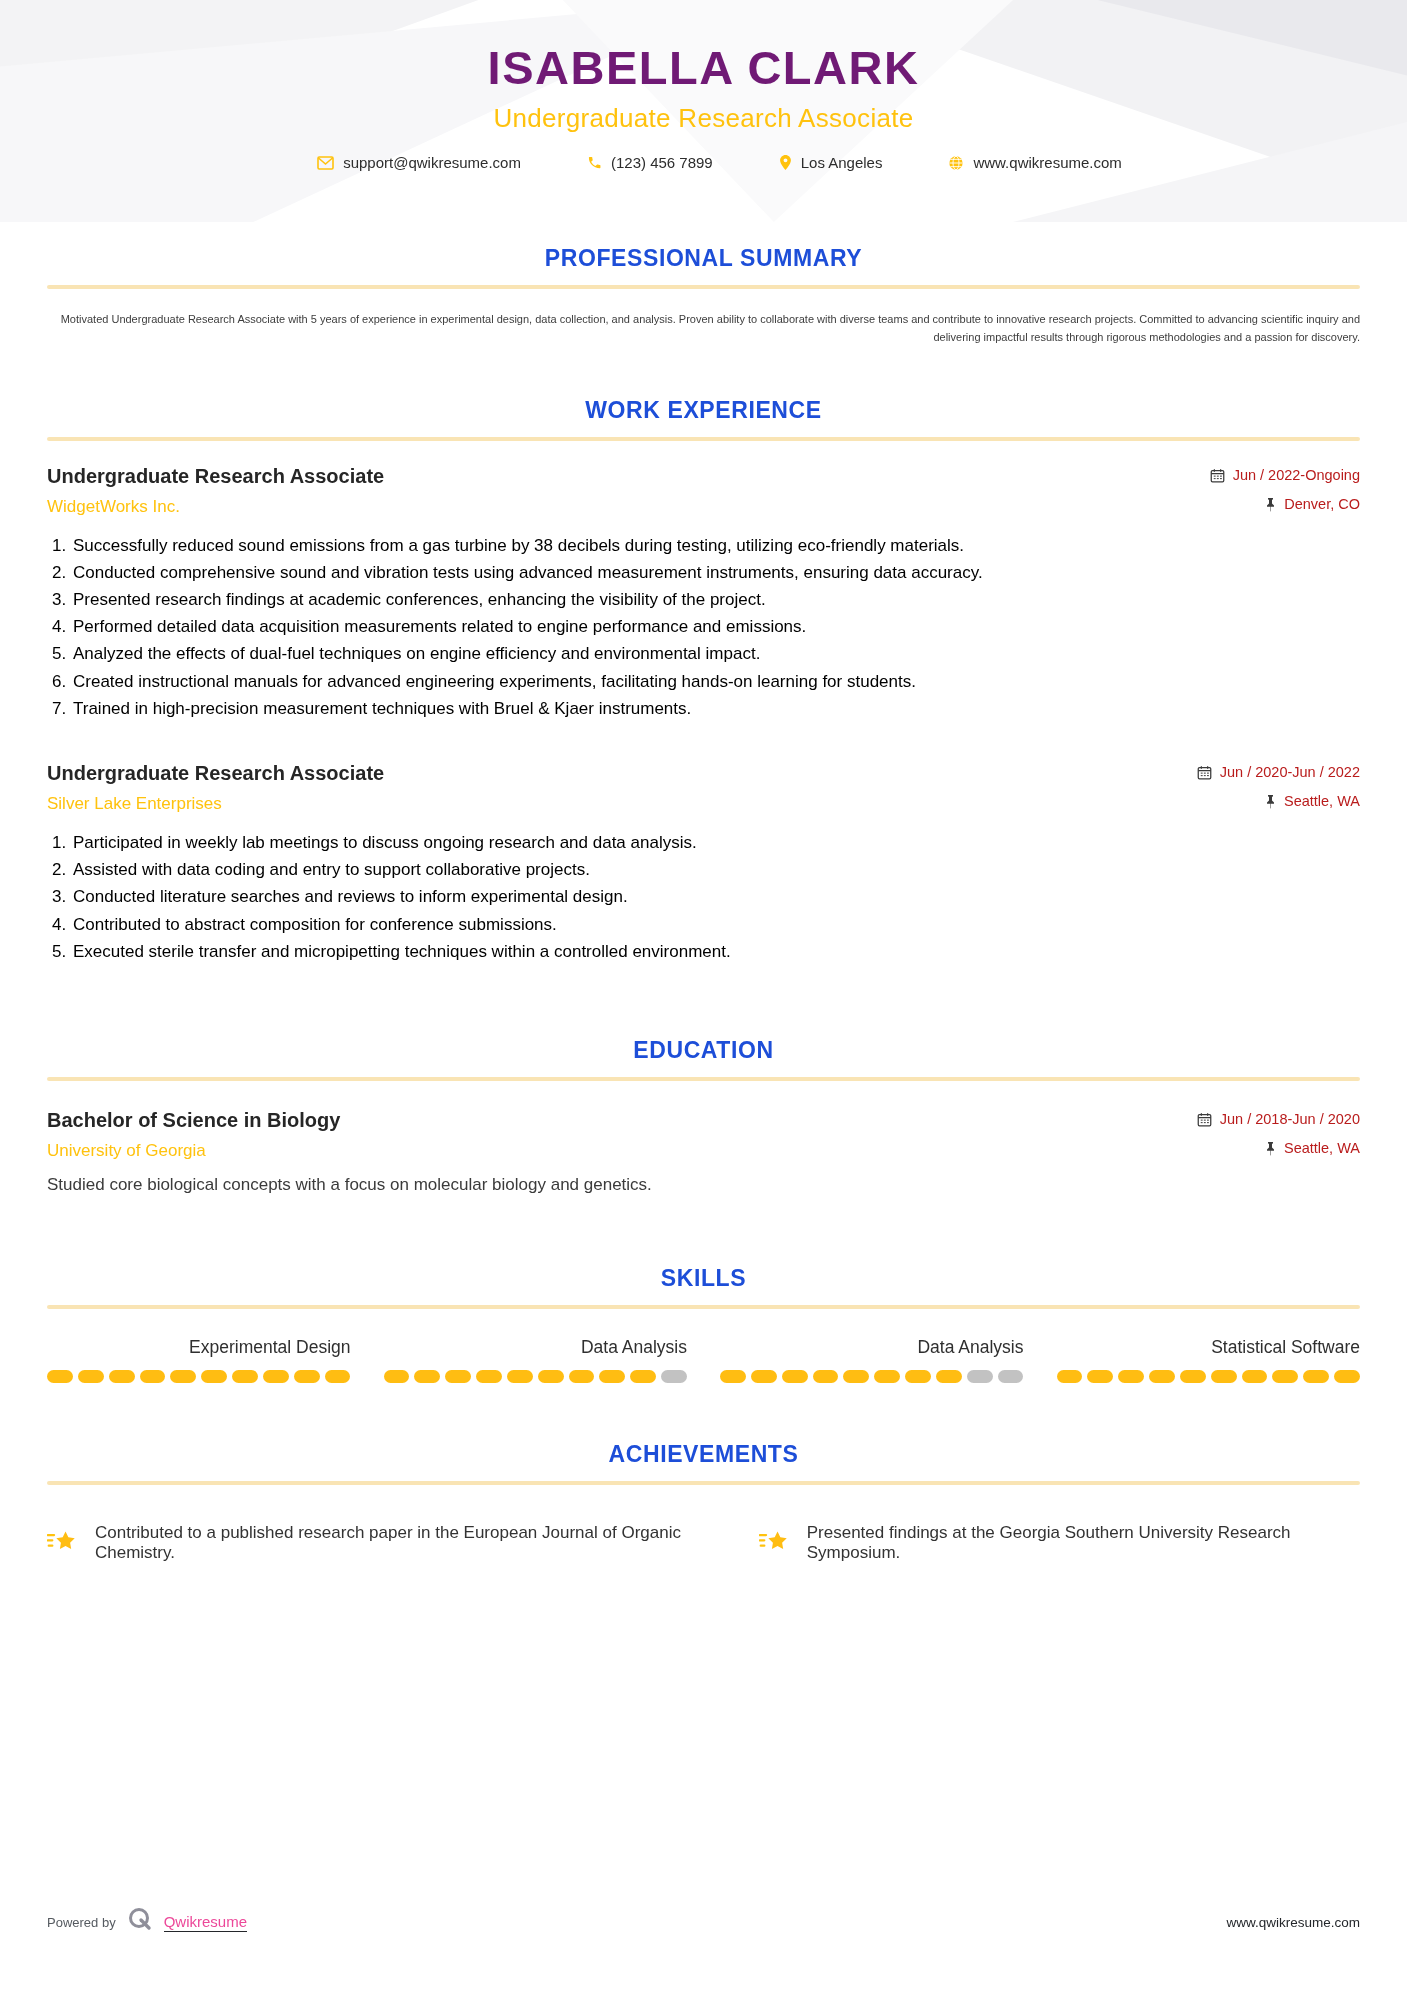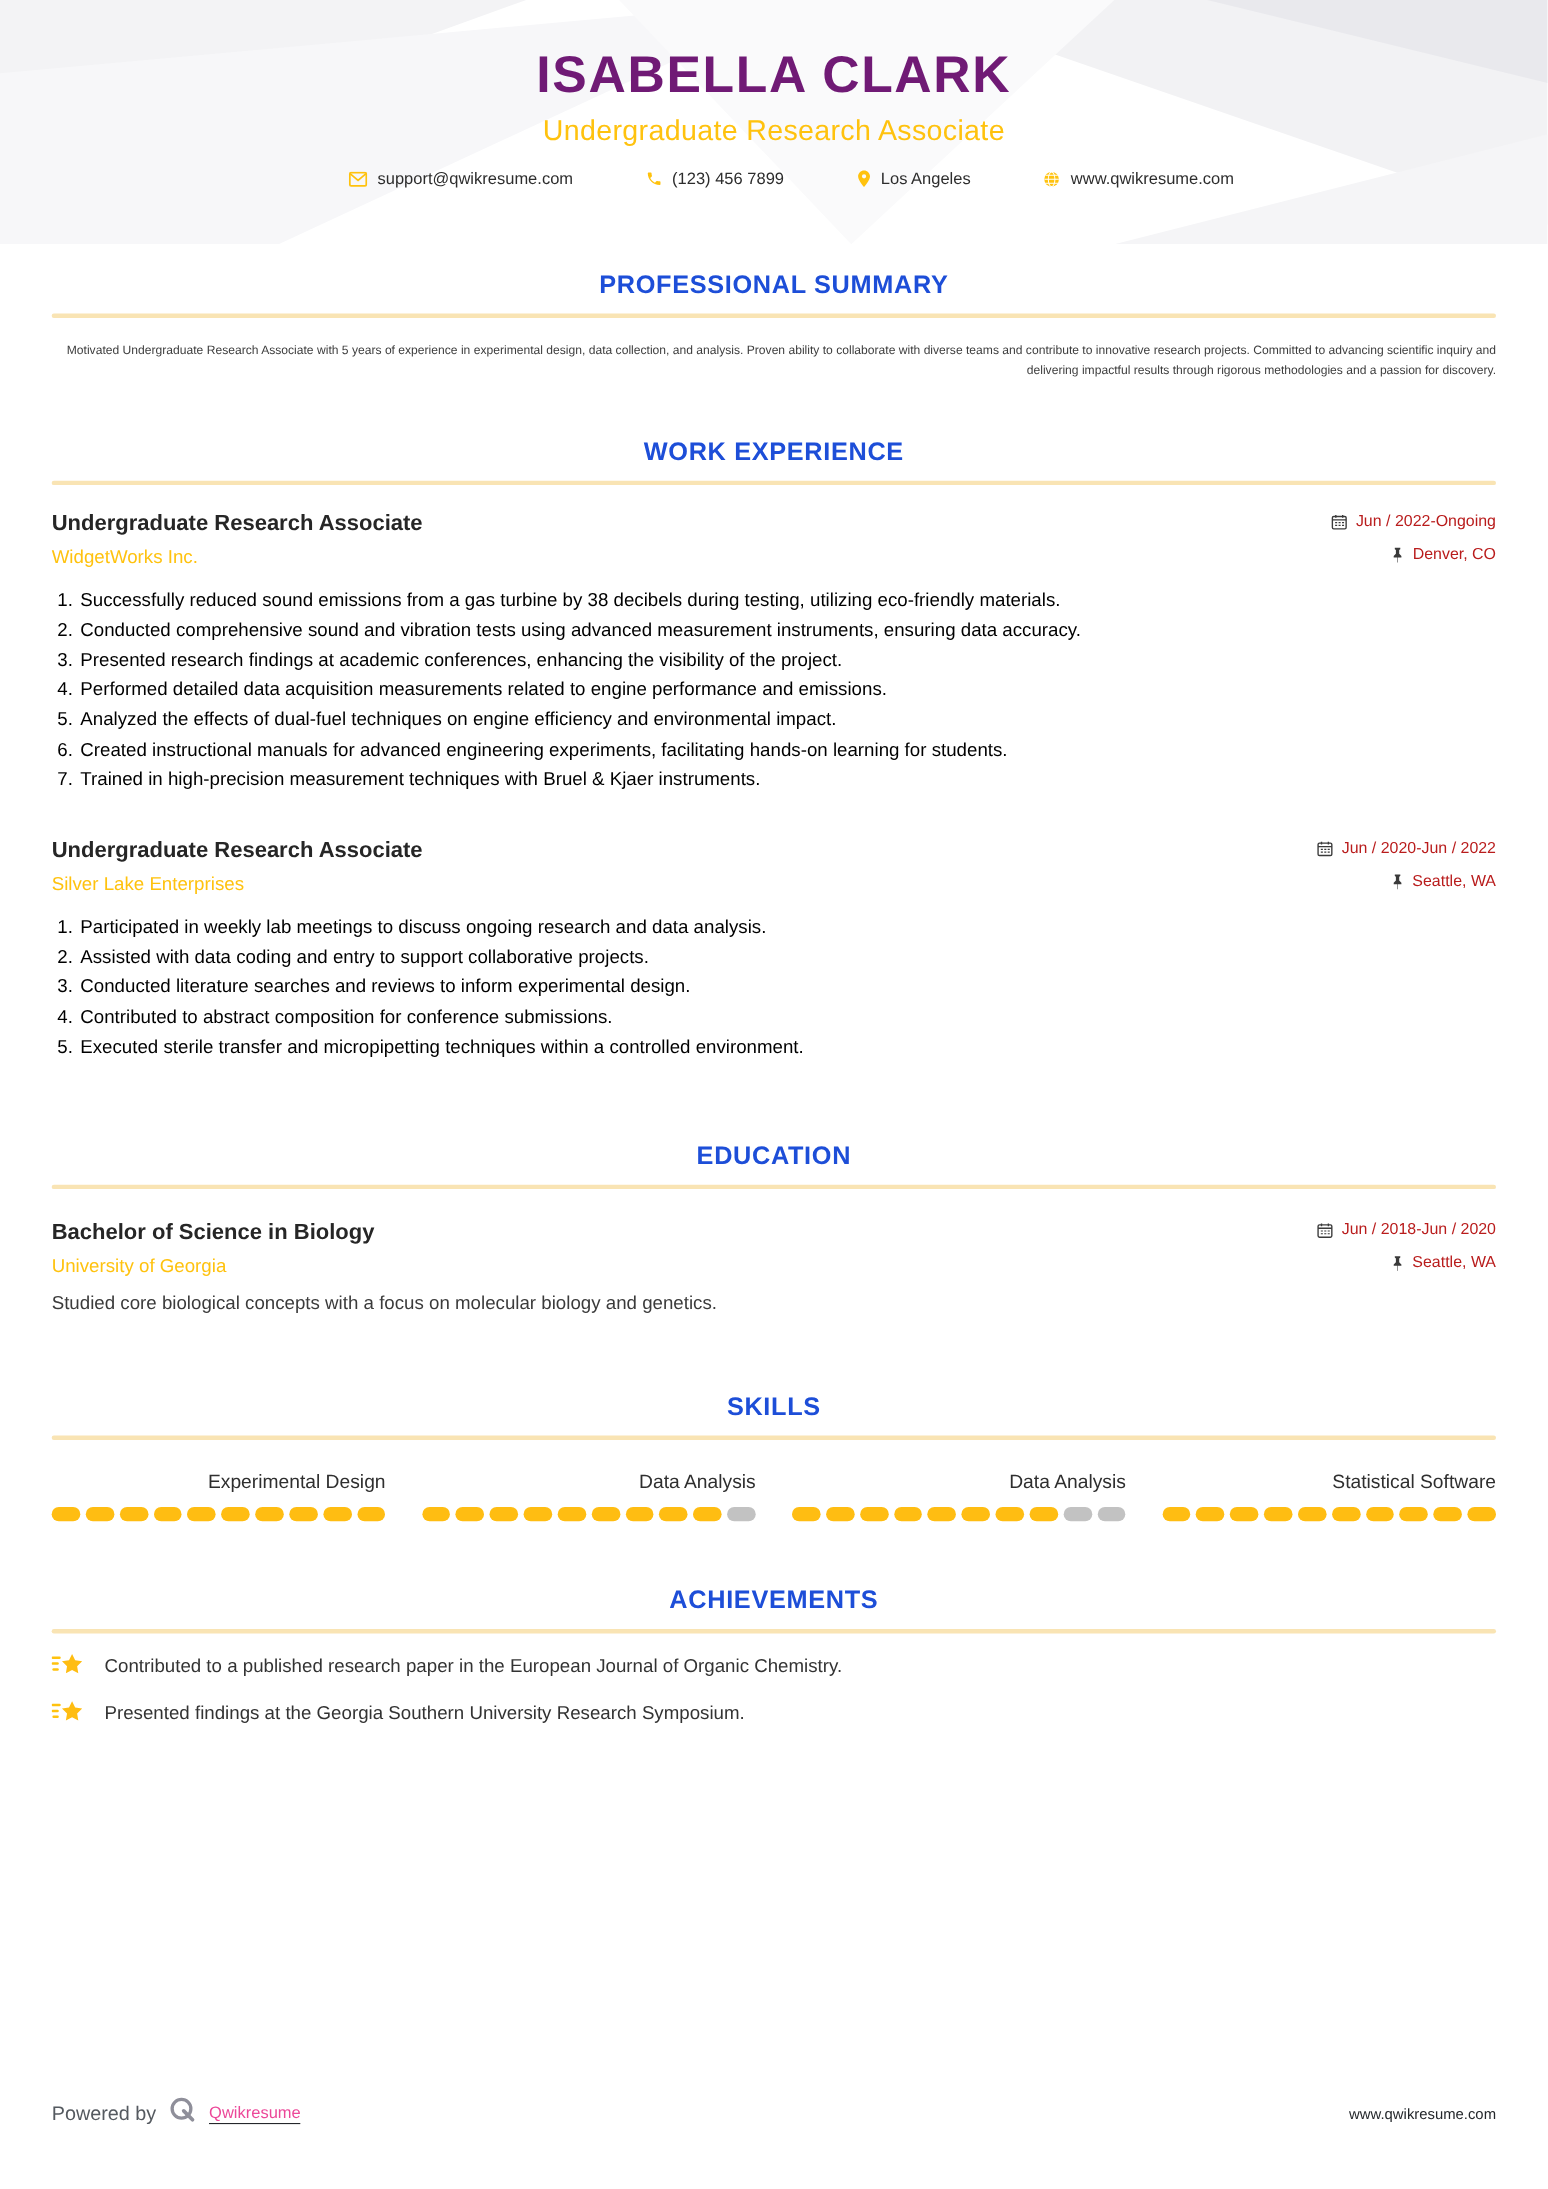--- a/index.html
+++ b/index.html
@@ -69,31 +69,31 @@
     margin-top:28px;
     display:grid; grid-template-columns:repeat(4, 1fr); column-gap:33px;
   }
   .skill-name { font-size:17.5px; color:#2f2f2f; font-weight:500;text-align:right; }
   .skill-bar { display:flex; gap:5px; margin-top:12px; }
   .seg { flex:1; height:13px; border-radius:7px; }
   .seg-filled { background:#ffbd12; }
   .seg-empty { background:#c2c2c2; }
   
   .ach-heading { margin-top:58px; }
-  .ach-list { margin-top:16px; display:flex; flex-direction:column; gap:15px; }
+  .ach-list { margin-top:38px; display:flex; flex-direction:row; gap:26px; }
   .ach-item { display:flex; align-items:center; gap:18px; }
   .ach-item svg { flex:0 0 auto; display:block; }
   .ach-text { font-size:17px; color:#333333; }
   
   .footer {
     position:absolute; left:47px; right:47px; bottom:52px;
     display:flex; justify-content:space-between; align-items:center;
   }
   .footer-left { display:flex; align-items:center; gap:10px; }
-  .powered-by { font-size:18px; color:#555a60; }
+  .powered-by { font-size:13px; color:#555a60; }
   .brand { font-size:15px; color:#ec4899; font-weight:500; border-bottom:1.5px solid #24272b; padding-bottom:1px; }
   .footer-site { font-size:13.5px; color:#24272b; font-weight:500; }
 </style>
 </head>
 <body>
 
 <div class="header">
   <div class="header-bg">
     <div class="facet f1"></div>
     <div class="facet f2"></div>

